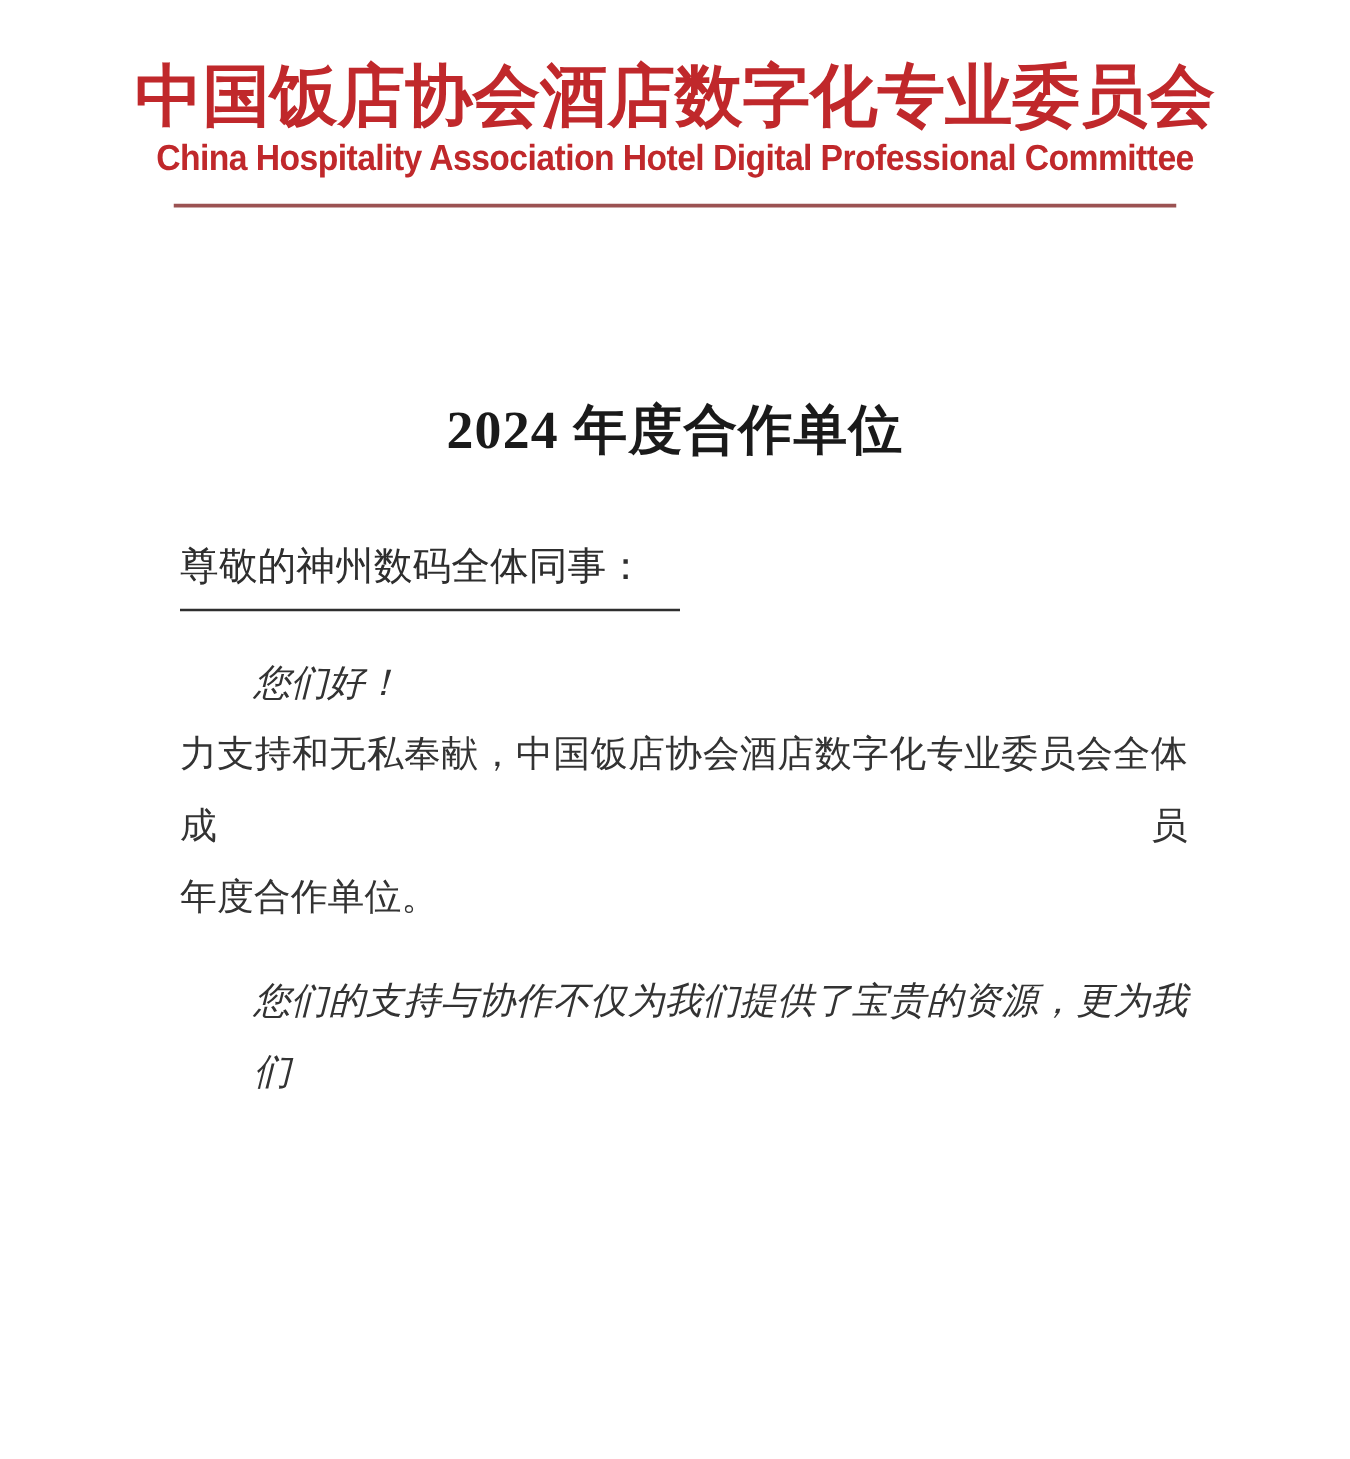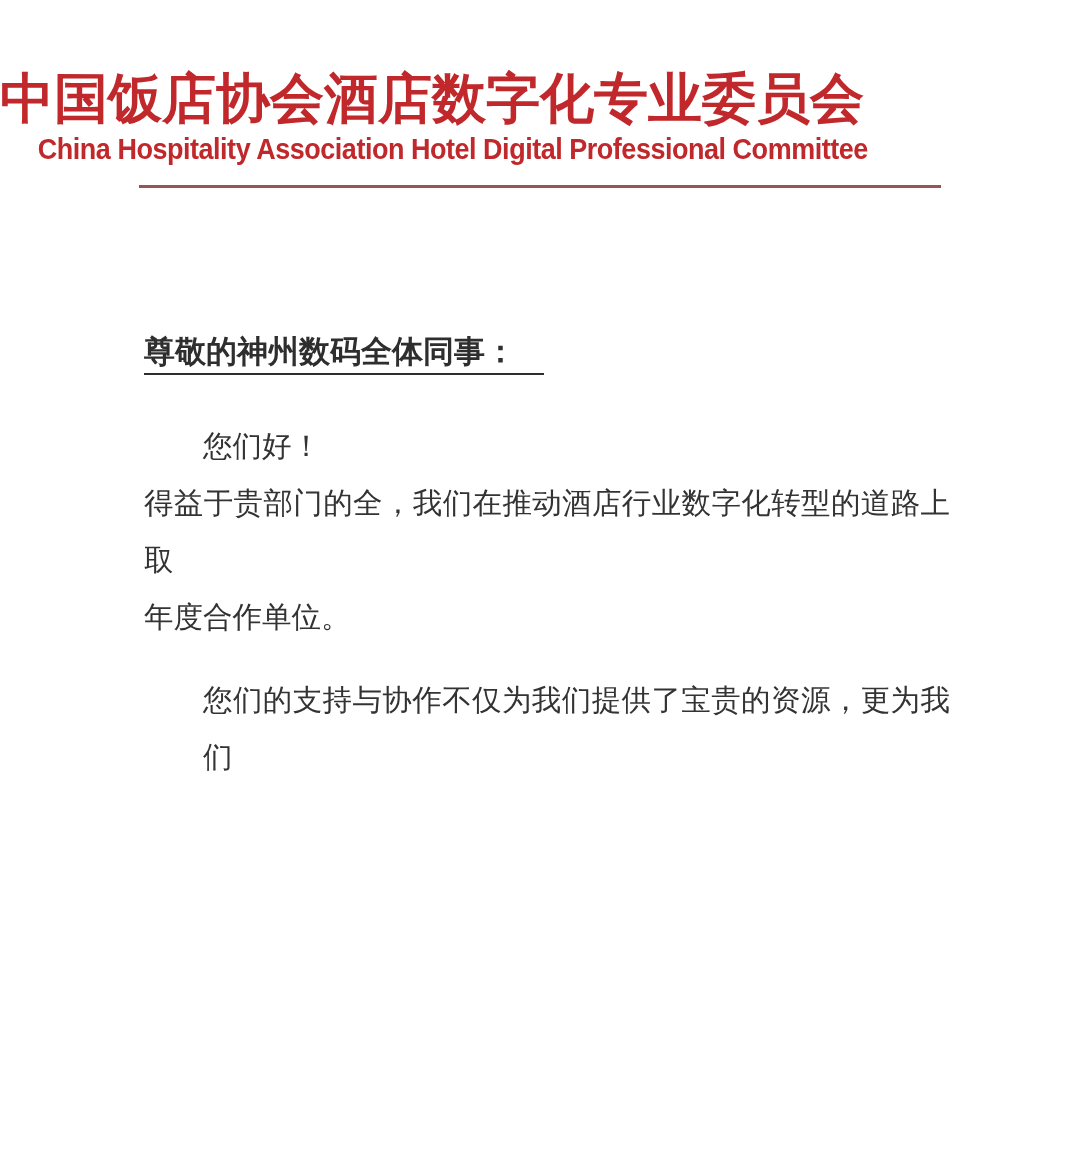--- a/index.html
+++ b/index.html
@@ -7,21 +7,21 @@
   body {
     width: 1080px; height: 1167px; overflow: hidden;
     font-family: "Liberation Serif", serif;
   }
   .page {
     position: relative;
     width: 1080px; height: 1167px;
     background: #ffffff;
   }
   
-  .letterhead { padding-top: 68px; text-align: left; }
+  .letterhead { padding-top: 46px; text-align: center; }
   .letterhead-cn {
     font-size: 54px; font-weight: bold;
     color: #c0282b;
     line-height: 62px;
     white-space: nowrap;
     letter-spacing: 0px;
   }
   .letterhead-en {
     margin-top: 3px;
     font-family: "Liberation Sans", sans-serif;
@@ -50,66 +50,66 @@
   
   .salutation {
     margin: 58px 0 0 144px;
     font-size: 31px;
     color: #2e2e2e;
     line-height: 36px;
   }
   .salutation .underlined {
     border-bottom: 2px solid #2e2e2e;
     padding-right: 28px;
-    padding-bottom: 4px;
-    font-weight: bold;
+    padding-bottom: 17px;
   }
   
   .letter-body {
     width: 806px;
     margin: 48px 130px 0 144px;
     font-size: 29.5px;
     color: #333333;
   }
   .line {
     line-height: 57px;
     text-align: justify;
     text-align-last: justify;
     white-space: normal;
   }
-  .line.first { padding-left: 59px; }
+  .line.first { padding-left: 59px; font-style: italic; }
   .line.plain { text-align-last: left; }
   .para-2 { margin-top: 26px; }
 </style>
 </head>
 <body>
 
 <div class="page">
 
   <div class="letterhead">
     <div class="letterhead-cn">中国饭店协会酒店数字化专业委员会</div>
     <div class="letterhead-en">China Hospitality Association Hotel Digital Professional Committee</div>
     <div class="letterhead-rule"></div>
   </div>
 
   <div class="doc-title">
+    <div>2024 年度合作单位</div>
   </div>
 
   <div class="salutation">
     <span class="underlined">尊敬的神州数码全体同事：</span>
   </div>
 
   <div class="letter-body">
 
     <div class="para-greeting">
       <div class="line plain first">您们好！</div>
     </div>
 
     <div class="para-1">
-      <div class="line">得益于贵部门的全，我们在推动酒店行业数字化转型的道路上取</div>
+      <div class="line">力支持和无私奉献，中国饭店协会酒店数字化专业委员会全体成员</div>
       <div class="line plain">年度合作单位。</div>
     </div>
 
     <div class="para-2">
       <div class="line first">您们的支持与协作不仅为我们提供了宝贵的资源，更为我们</div>
 
     </div>
 
   </div>
 

